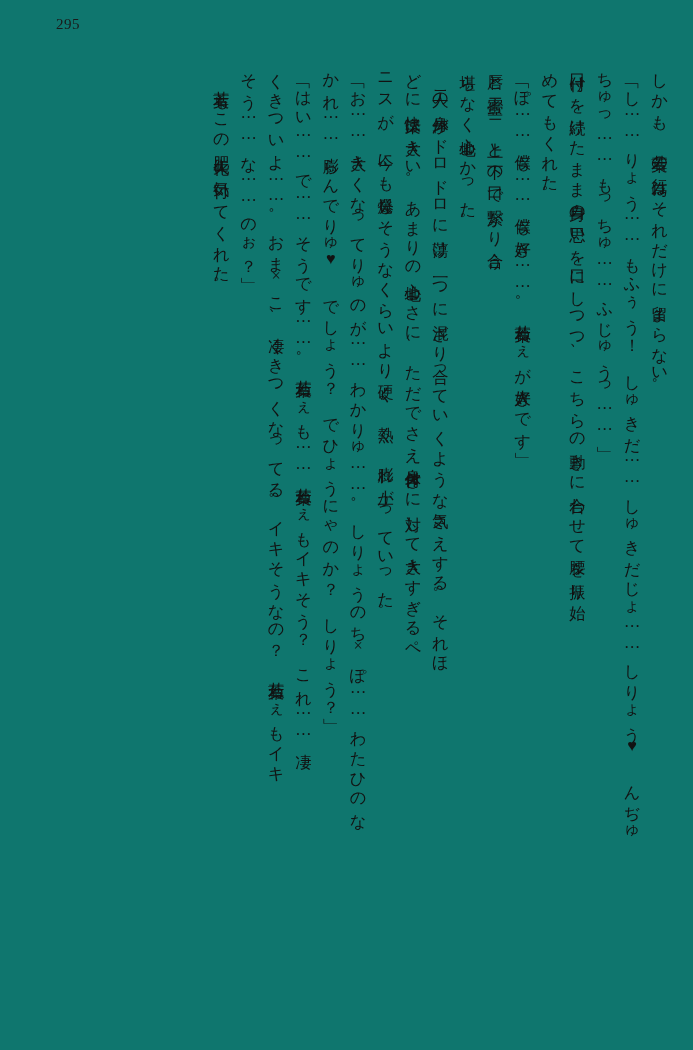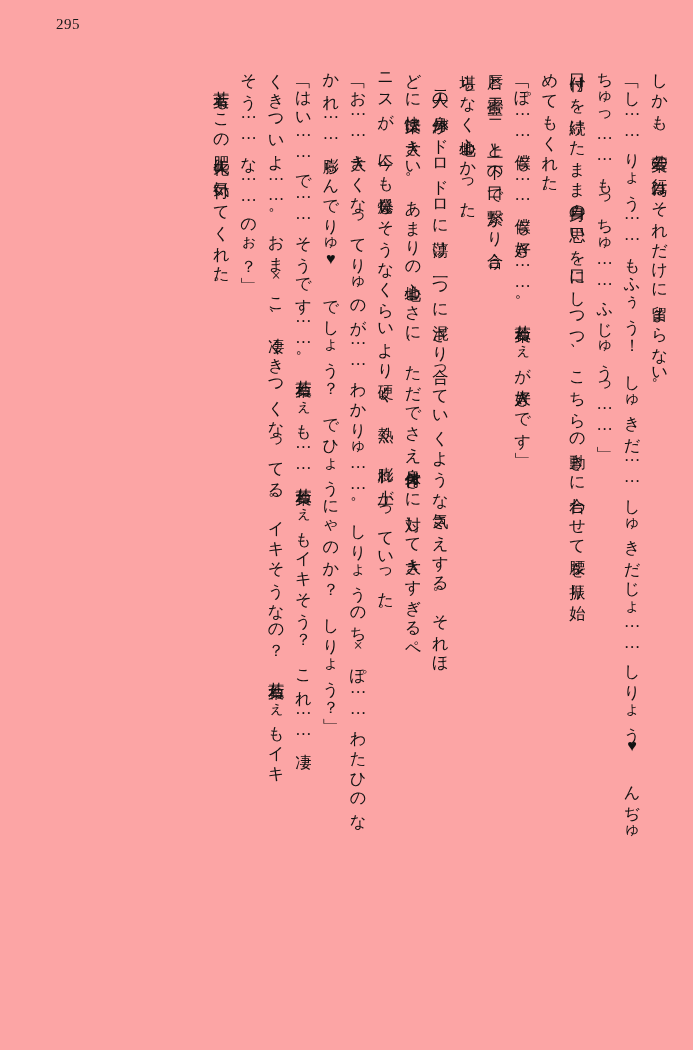--- a/index.html
+++ b/index.html
@@ -11,21 +11,21 @@
     width: 693px;
     height: 1050px;
     font-family: "Liberation Serif", "DejaVu Serif", serif;
     color: #111111;
     overflow: hidden;
   }
   .page {
     position: relative;
     width: 693px;
     height: 1050px;
-    background: #fca5a5;
+    background: #0f766e;
     box-sizing: border-box;
   }
   .page-number {
     position: absolute;
     top: 16px;
     left: 56px;
     font-size: 15px;
     letter-spacing: 0.5px;
     color: #1a1a1a;
     font-family: "Liberation Serif", "DejaVu Serif", serif;

